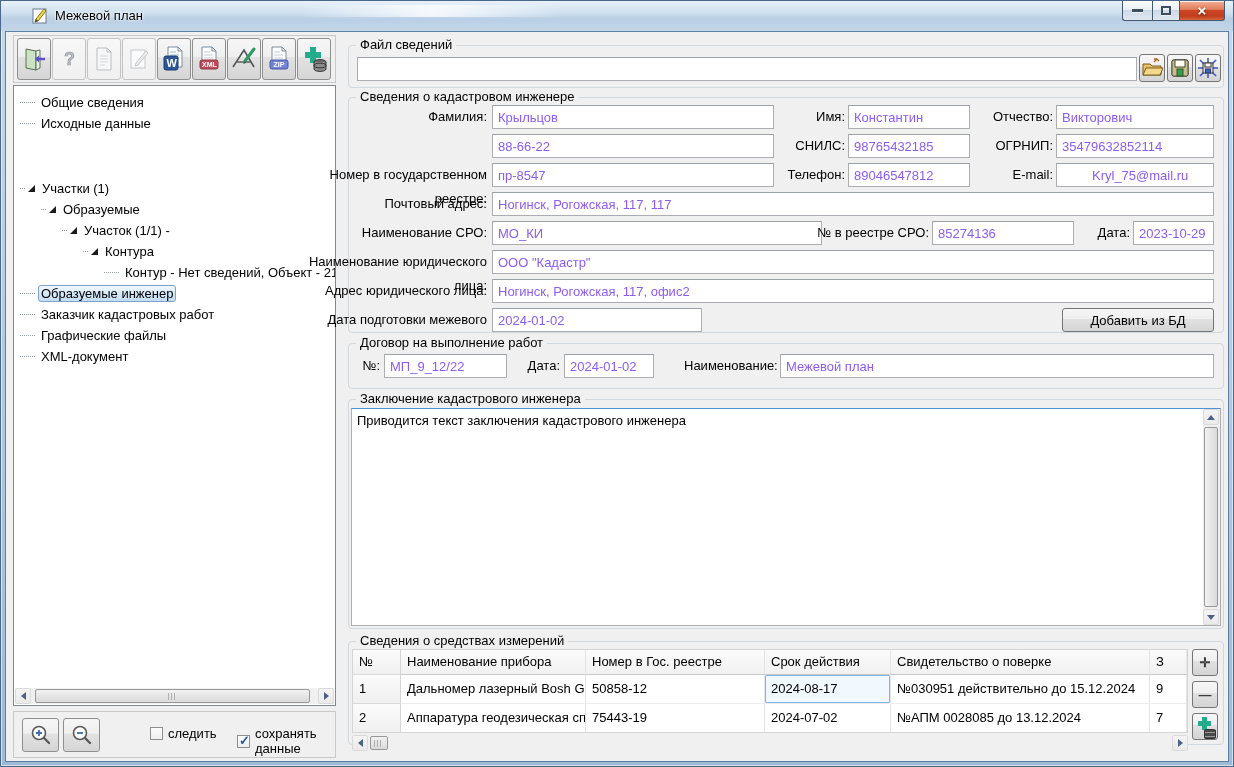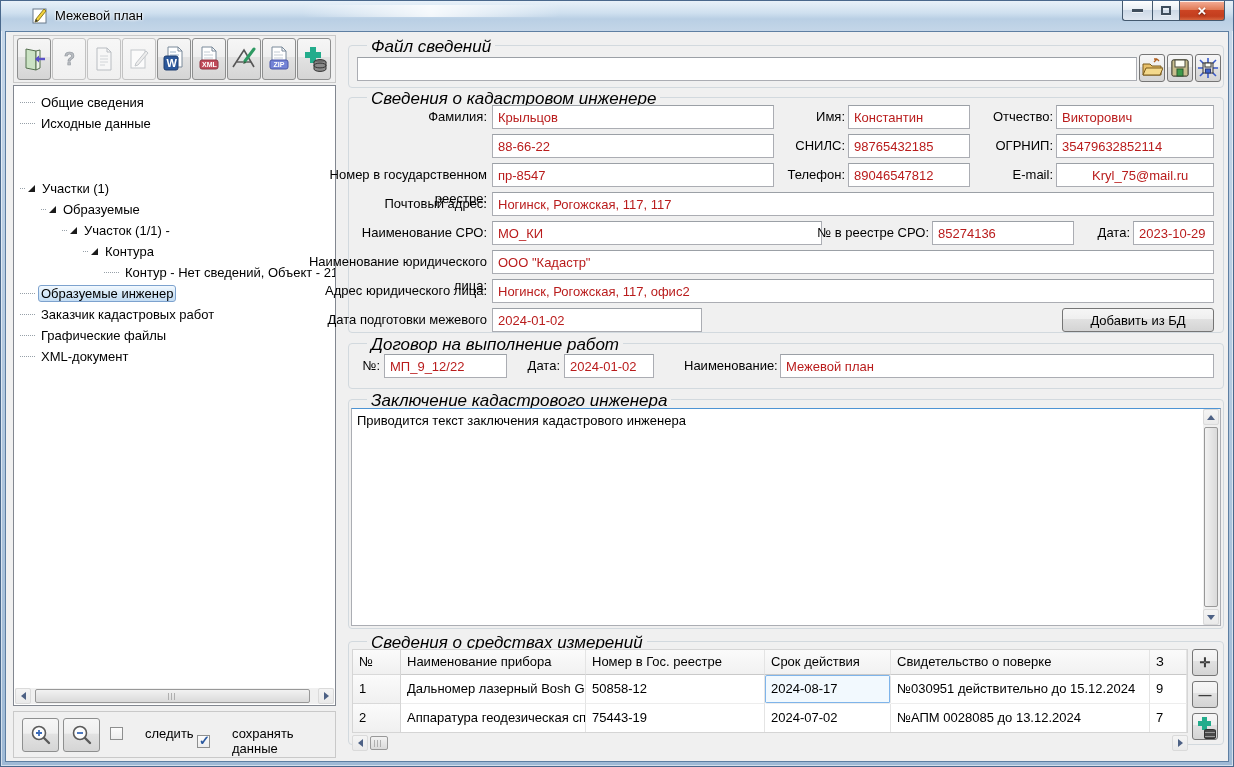--- a/index.html
+++ b/index.html
@@ -54,33 +54,33 @@
   .tlabel { padding:1px 3px; }
   .titem.selected .tlabel { background:linear-gradient(#F3F9FE,#D8EAF9 45%,#C4DDF3);
     border:1px solid #7DA2CE; border-radius:3px; padding:0 2px; }
 
   .tree-hscroll { position:absolute; left:1px; right:1px; bottom:1px; height:16px; background:#F0F0F0; }
   .leftpanel { position:absolute; left:12px; top:710px; width:323px; height:47px;
     background:#F0F0F0; border:1px solid #C9C9C9; }
   .zbtn { position:absolute; top:6px; width:37px; height:34px; border:1px solid #8E8F8F; border-radius:3px;
     background:linear-gradient(#F6F6F6,#EFEFEF 45%,#E2E2E2 46%,#D5D5D5);
     display:flex; align-items:center; justify-content:center; }
-  .checkbox { position:absolute; display:flex; align-items:center; gap:22px; top:14px; }
+  .checkbox { position:absolute; display:flex; align-items:center; gap:5px; top:14px;margin-left:40px; }
   .cbox { width:13px; height:13px; border:1px solid #8E8F8F; background:linear-gradient(#FCFCFC,#EDEDED); position:relative; flex:none; }
   .checkbox .mark { display:none; position:absolute; left:1px; top:-3px; color:#2C5AA0; font-size:13px; font-weight:bold; }
   .checkbox.checked .mark { display:block; }
 
   .splitter { position:absolute; left:338px; top:32px; width:7px; bottom:6px; background:#F0F0F0; }
 
   
   .gb { position:absolute; border:1px solid #D2D9DE; border-radius:4px; }
-  .gb > .gtitle { position:absolute; top:-9px; left:18px; background:#F0F0F0; padding:0 4px; font-size:17px;font-style:italic; }
+  .gb > .gtitle { position:absolute; top:-9px; left:7px; background:#F0F0F0; padding:0 4px; font-size:13px; }
 
   .tfield { position:absolute; height:24px; border:1px solid #ABADB3; border-top-color:#9BA0A6;
-    background:#fff; font-family:"Liberation Sans", sans-serif; font-size:13px; padding:0 5px; color:#b91c1c; }
+    background:#fff; font-family:"Liberation Sans", sans-serif; font-size:13px; padding:0 5px; color:#8b5cf6; }
   .flabel { position:absolute; height:24px; line-height:24px; text-align:right; }
 
   .pbtn { position:absolute; border:1px solid #757575; border-radius:3px;
     background:linear-gradient(#F6F6F6,#EFEFEF 45%,#E1E1E1 46%,#D4D4D4);
     display:flex; align-items:center; justify-content:center; font-size:13px; }
 
   
   .conclusion-box { position:absolute; left:2px; top:8px; right:2px; bottom:2px; background:#fff;
     border:1px solid #ABADB3; border-top:1px solid #4E94D4; padding:4px 24px 20px 5px; overflow:hidden; }
   .vscroll { position:absolute; top:9px; bottom:3px; right:3px; width:17px; background:#F0F0F0; }

